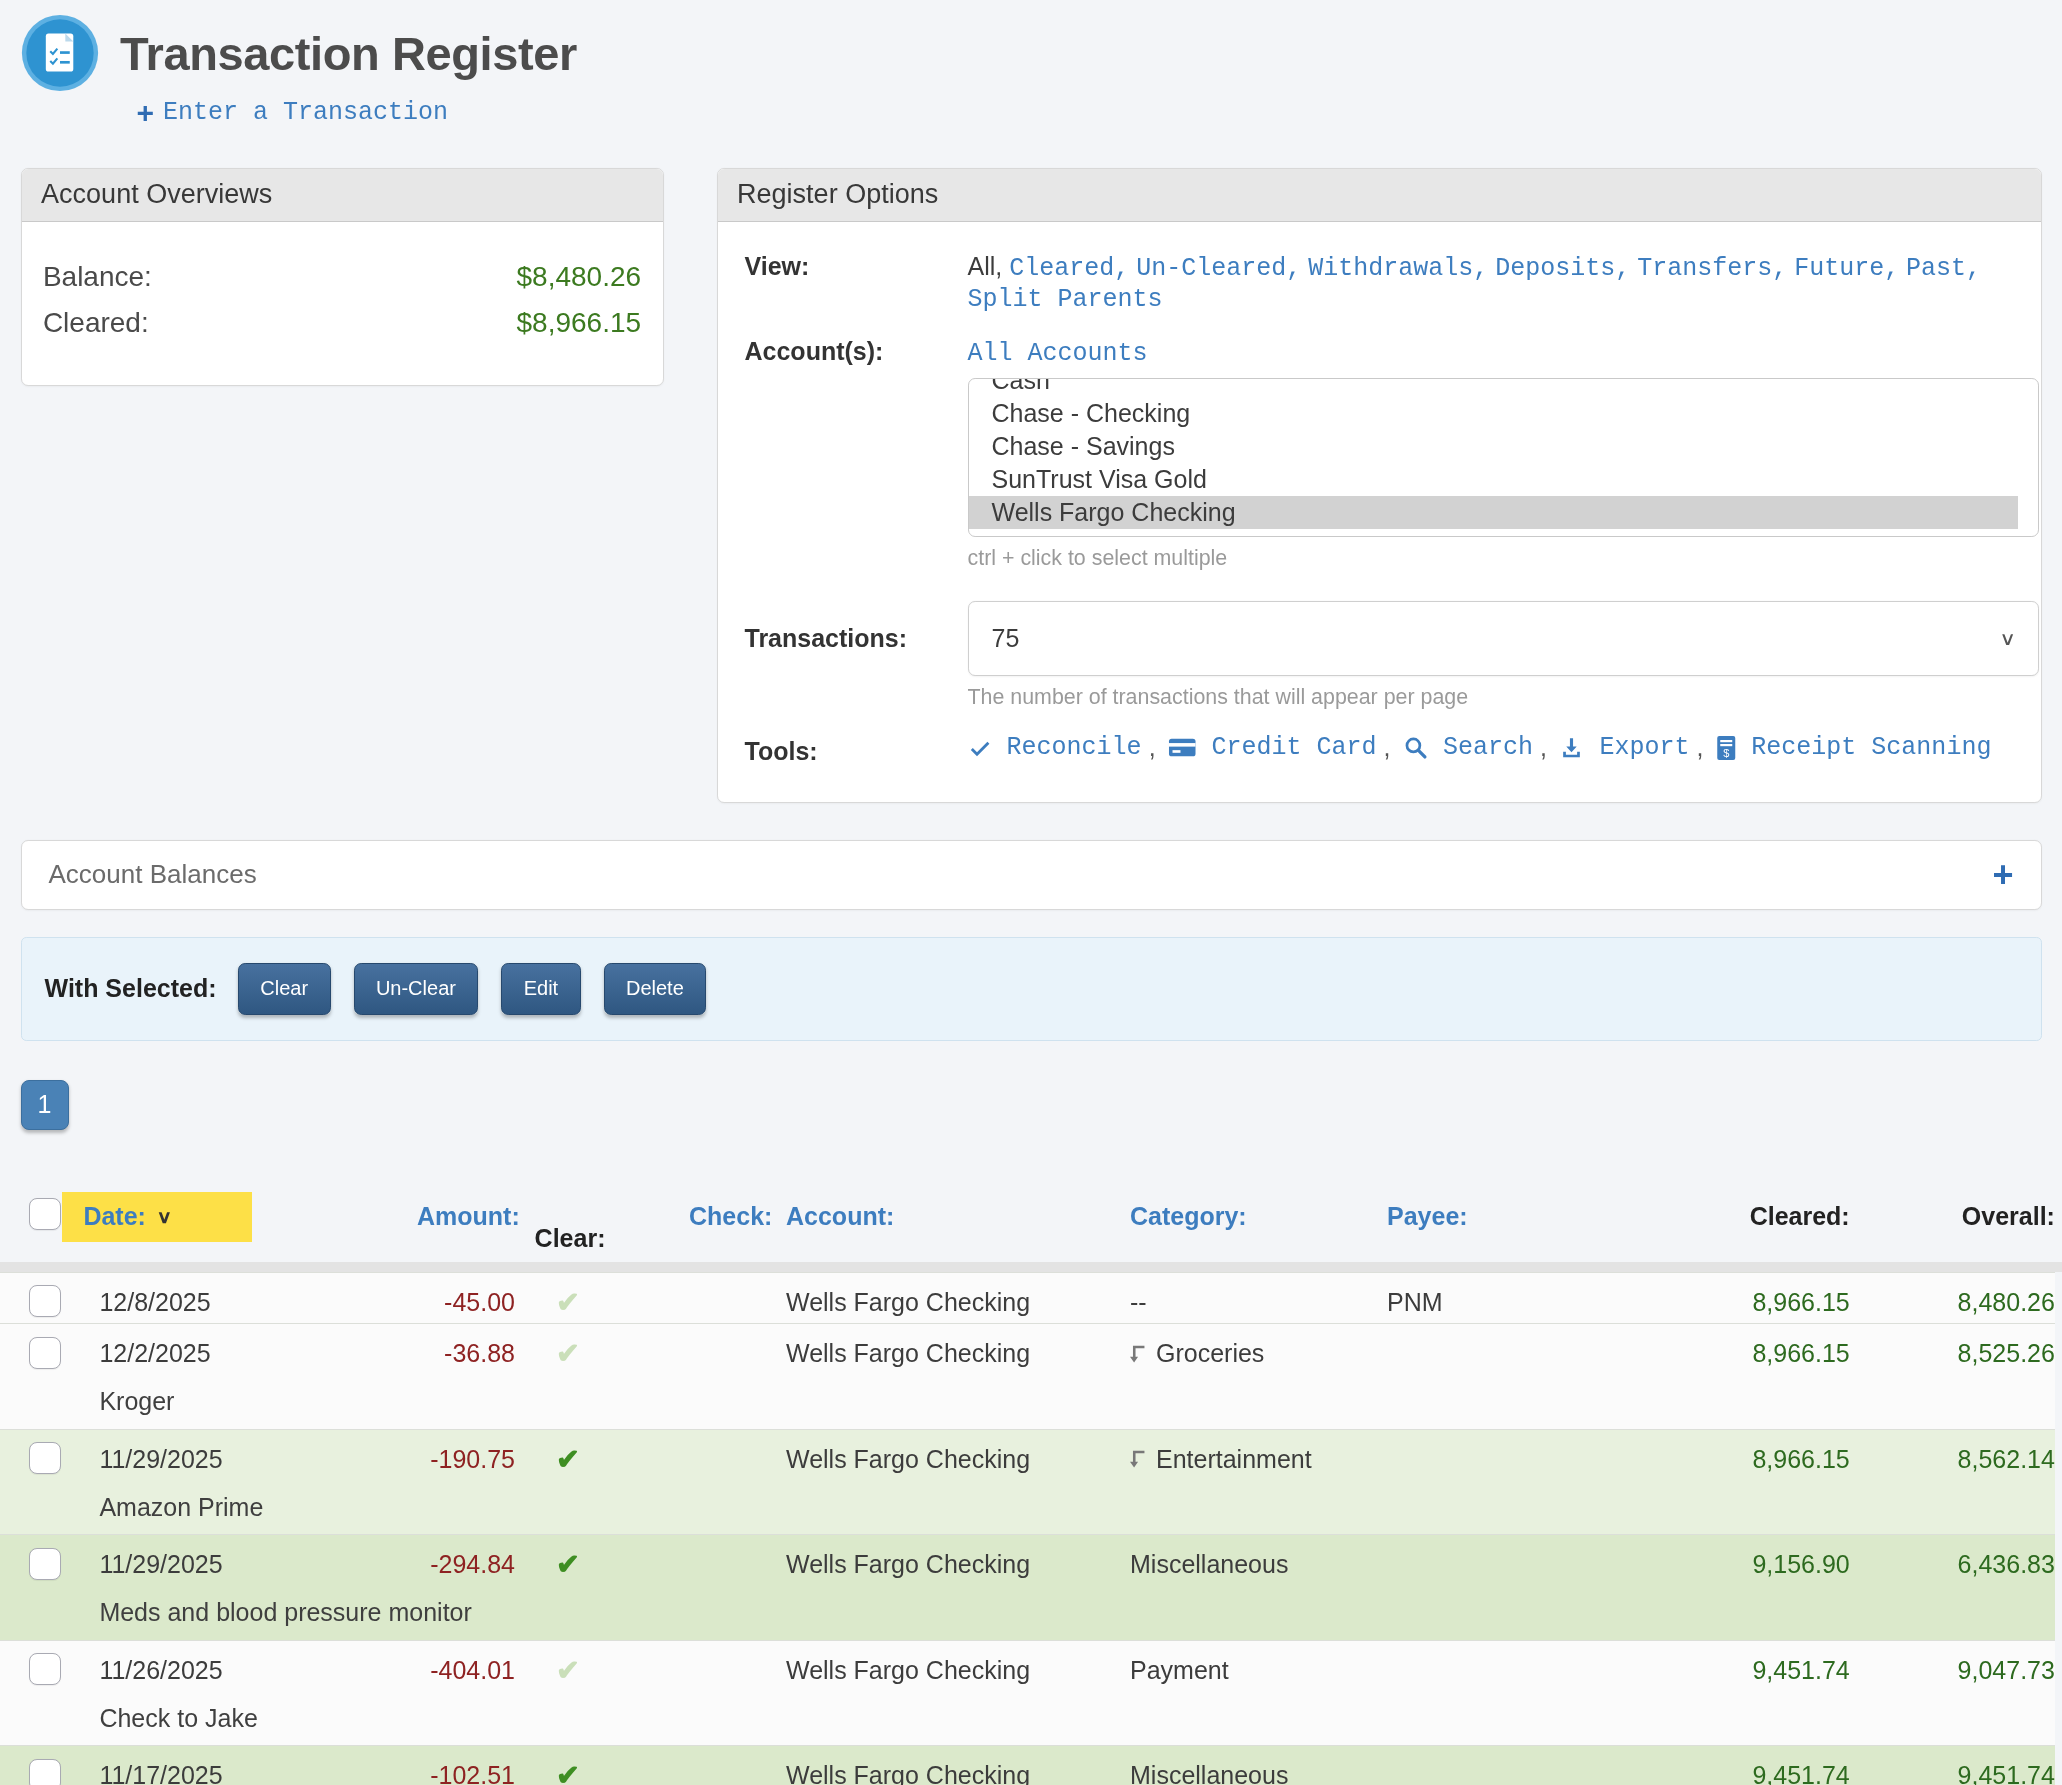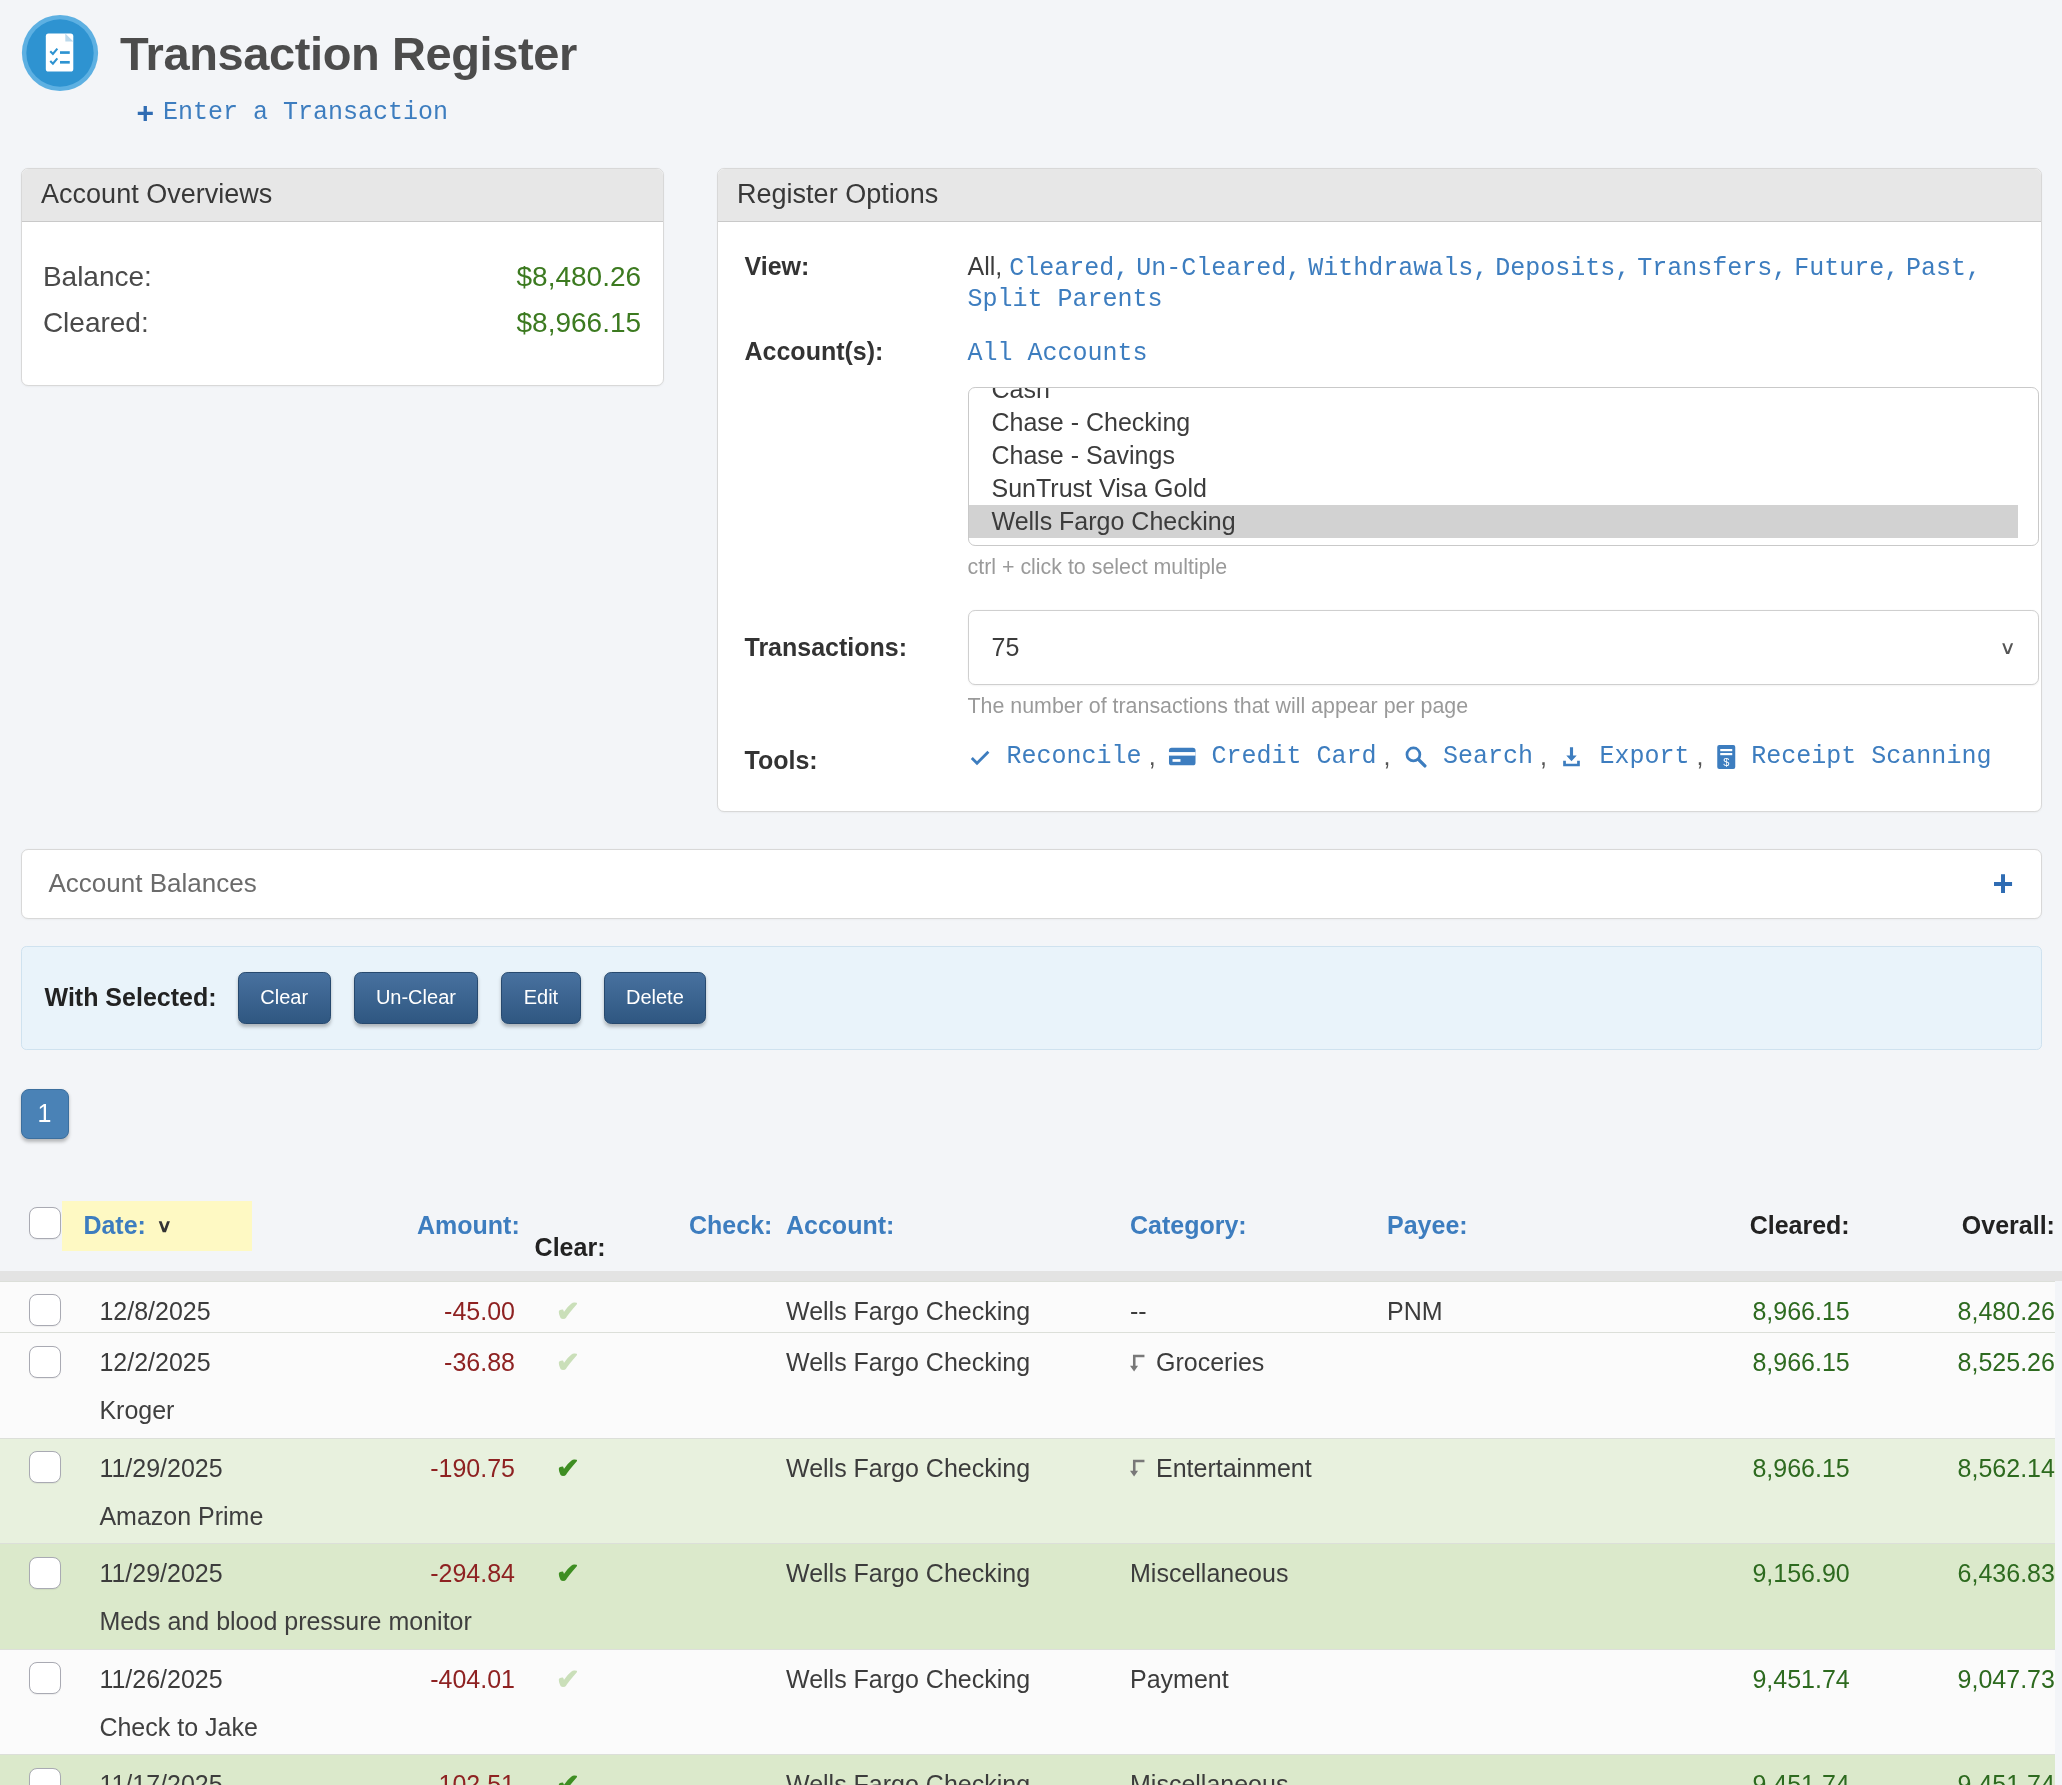--- a/index.html
+++ b/index.html
@@ -32,21 +32,21 @@
   .panel-ao .panel-body { padding: 32px 21.4px 39px 21.4px; }
   .ao-row { display: flex; justify-content: space-between; padding: 7.1px 0; }
   .ao-label { font-size: 28px; color: #4a4a4a; }
   .ao-value { font-size: 28px; color: #3c7a20; }
 
   .panel-ro .panel-body { padding: 30px 23px 36px 27px; }
   .ro-row { display: grid; grid-template-columns: 223px 1fr; align-items: baseline; }
   .ro-label { font-weight: bold; color: #333; }
   .ro-row + .ro-row { margin-top: 23px; }
   .view-links span, .view-links a { font-size: 25px; }
-  .acct-list { margin-top: 19px; border: 0.9px solid #c9c9c9; border-radius: 7.1px; background: #fff;
+  .acct-list { margin-top: 10px; border: 0.9px solid #c9c9c9; border-radius: 7.1px; background: #fff;
                height: 159px; overflow: hidden; position: relative; width: 1071px; }
   .acct-scroll { margin-top: -15px; }
   .acct-opt { height: 33px; line-height: 33px; padding-left: 23px; color: #3c3c3c;
               margin-right: 19.6px; cursor: default; }
   .acct-opt.selected { background: #d2d2d2; }
   .hint { color: #9a9a9a; font-size: 21.4px; margin-top: 9px; }
   .select-box { margin-top: 7.1px; width: 1071px; height: 75px; border: 0.9px solid #cfcfcf;
                 border-radius: 7.1px; background: #fff; display: flex; align-items: center;
                 justify-content: space-between; padding: 0 21.4px 0 23px;
                 box-shadow: 0 0.9px 1.8px rgba(0,0,0,0.05); cursor: pointer; }
@@ -80,21 +80,21 @@
 
   
   .tx-table { margin-top: 46px; width: 2062px; padding-right: 7.1px; }
   .grid-row { display: grid;
     grid-template-columns: 78px 339px 98px 116px 129px 343px 257px 352px 143px 1fr; }
   .thead { align-items: center; padding: 5.3px 0 9px 0; }
   .thead .hcell { font-weight: bold; font-size: 25px; }
   .h-blue { color: #3d7dbf; cursor: pointer; }
   .h-dark { color: #222; }
   .th-date-wrap { padding-left: 0; }
-  .th-date-box { display: inline-flex; align-items: center; gap: 10.7px; background: #fef9c3;
+  .th-date-box { display: inline-flex; align-items: center; gap: 10.7px; background: #fde047;
                  padding: 10.7px 80px 10.7px 21.4px; margin-left: -16px; cursor: pointer; }
   .th-chevron { color: #333; font-size: 21.4px; transform: scaleY(0.85); }
   .h-amount, .h-cleared, .h-overall { text-align: right; }
   .h-clear { padding-left: 19.6px; margin-top: 43px; }
   .h-check { padding-left: 58px; }
   .h-account { padding-left: 26px; }
   .h-category { padding-left: 27px; }
   .h-payee { padding-left: 27px; }
   .h-cleared { padding-right: 5.3px; }
   .thead-sep { height: 9.8px; background: #e3e3e3; width: 2062px; margin-left: 0px; }

